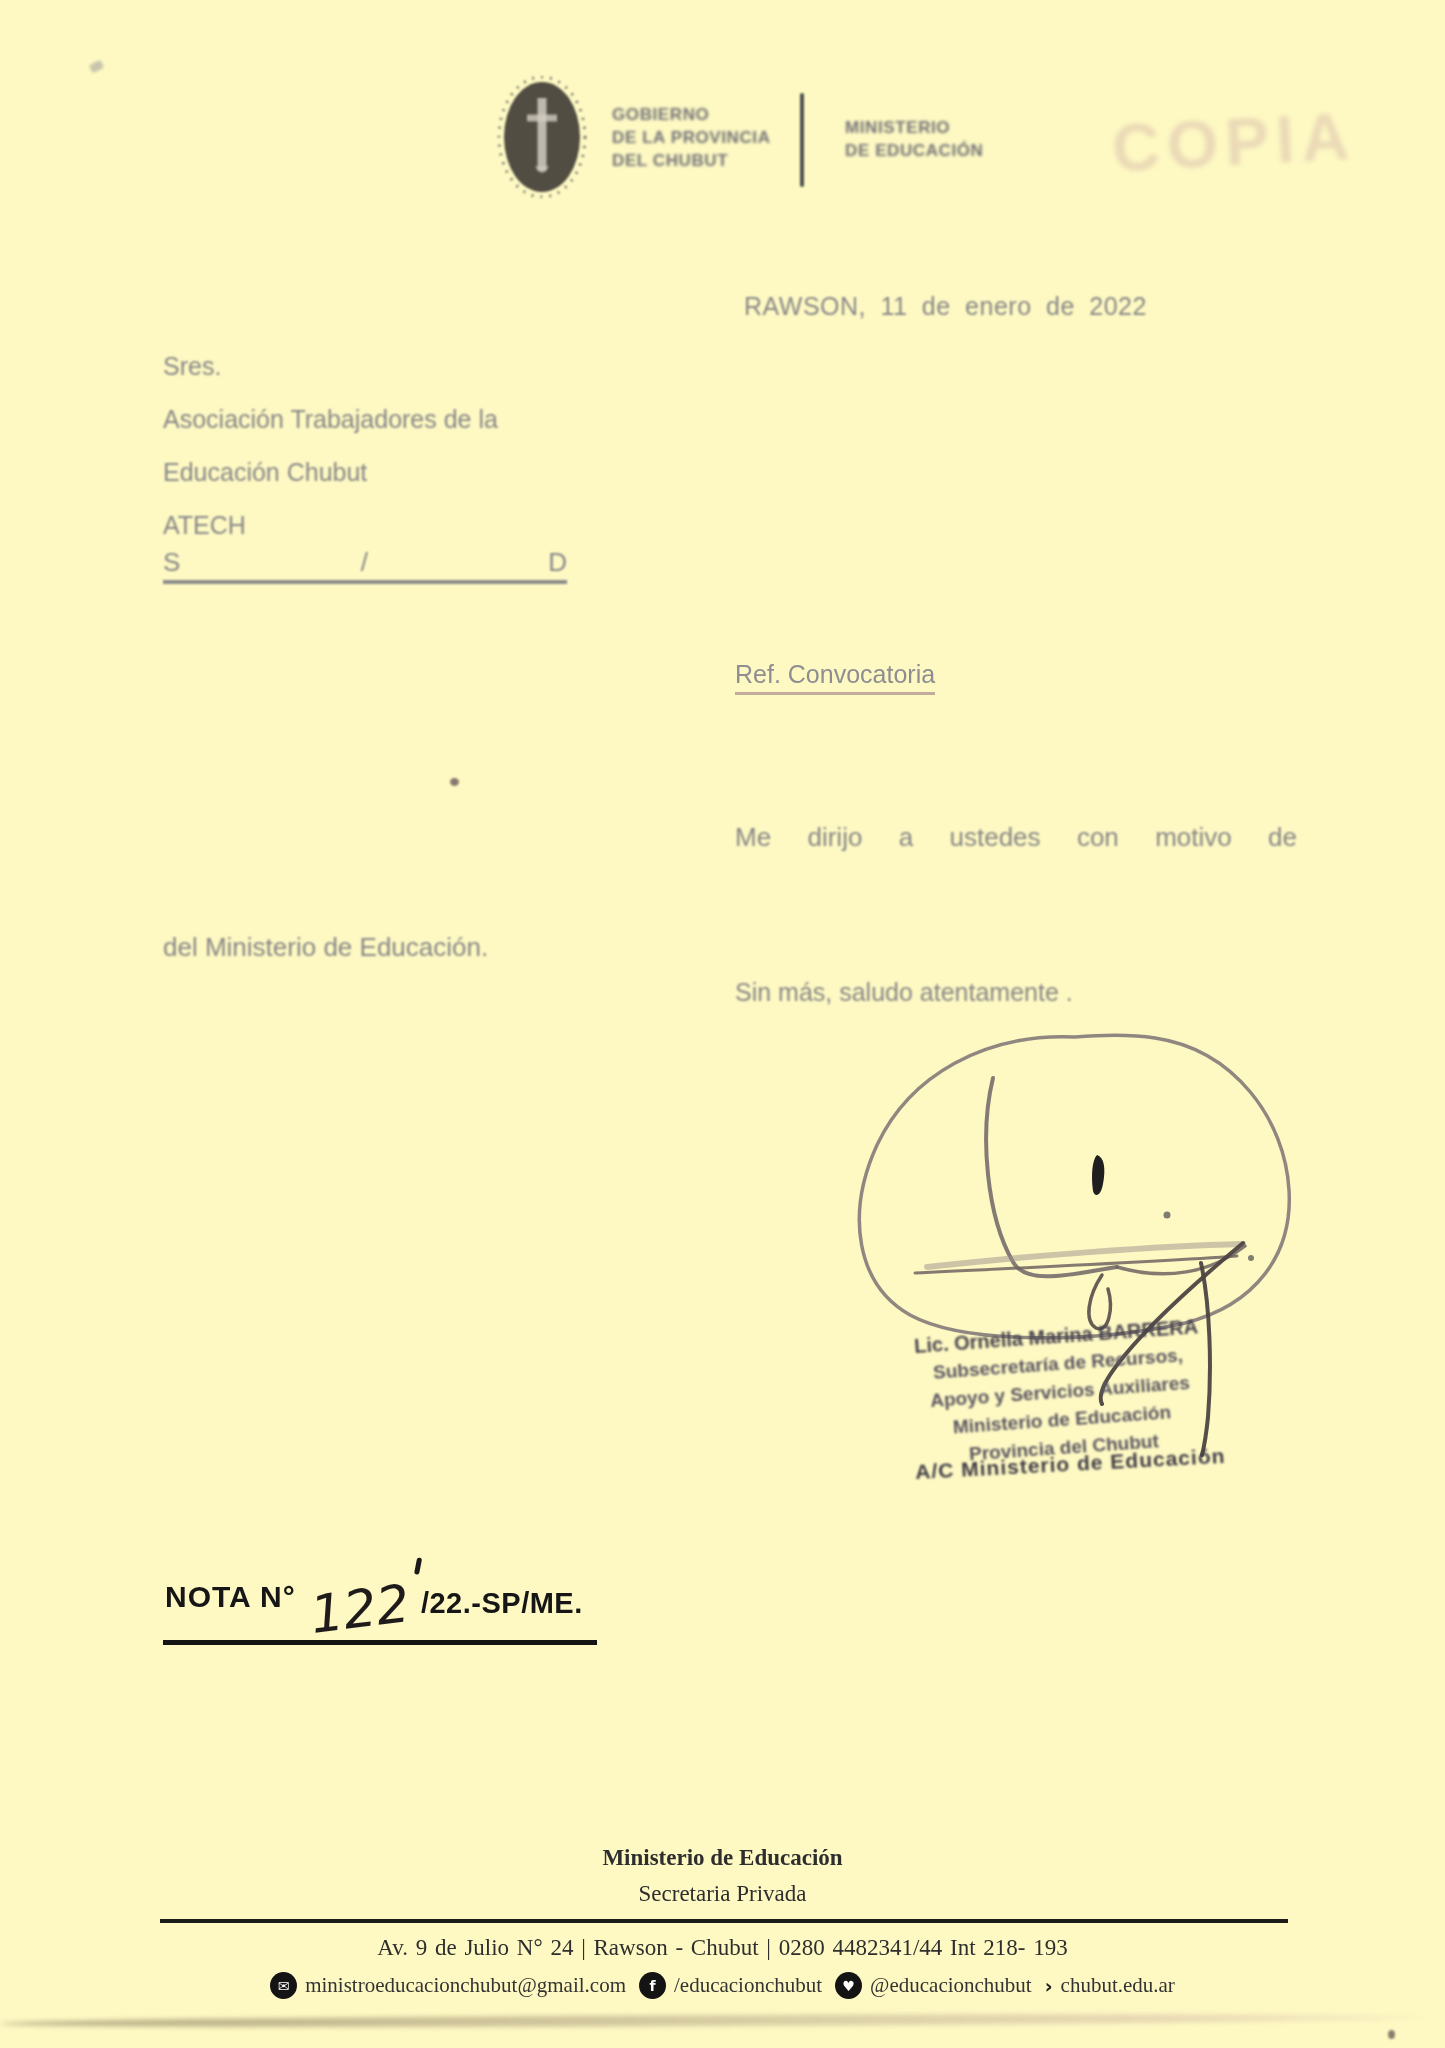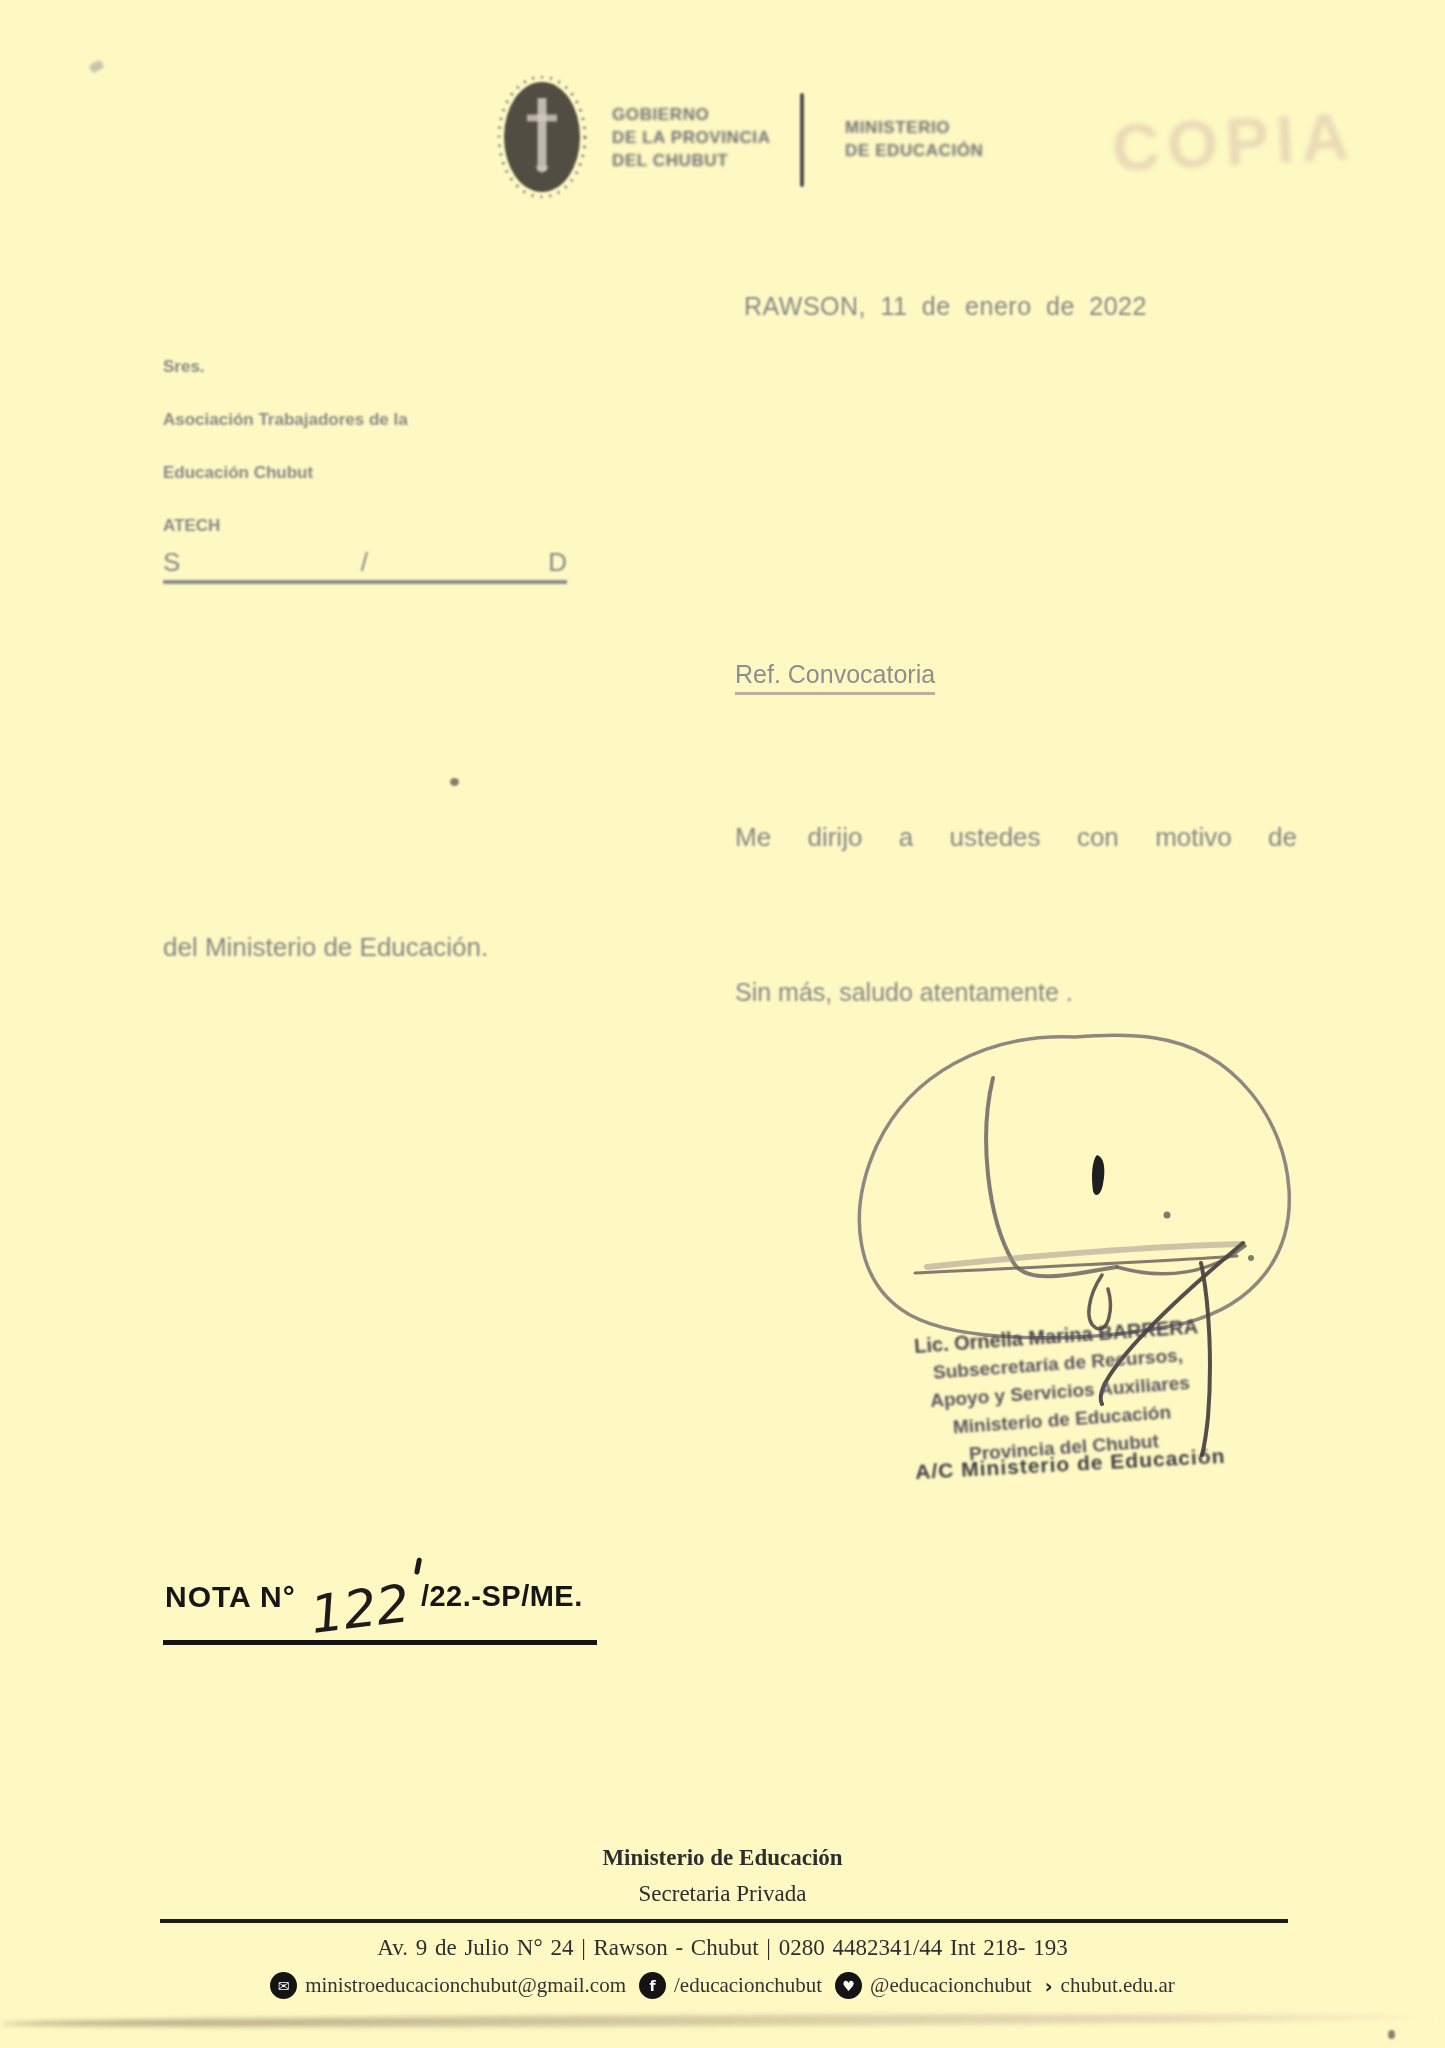--- a/index.html
+++ b/index.html
@@ -33,21 +33,21 @@
     transform:rotate(-3deg);
   }
 
   
   .faded { color:#878787; filter:blur(.8px); }
 
   .date-line {
     position:absolute; left:744px; top:292px;
     font-size:25px; letter-spacing:.5px; word-spacing:7px;
   }
-  .recipient { position:absolute; left:163px; top:340px; font-size:17px; line-height:53px;font-weight:bold; }
+  .recipient { position:absolute; left:163px; top:340px; font-size:25px; line-height:53px; }
   .salutation {
     position:absolute; left:163px; top:540px; width:404px; height:44px;
     display:flex; justify-content:space-between; align-items:flex-end;
     border-bottom:4px solid #8b8b8b; font-size:26px; padding-bottom:2px;
   }
   .ref-line {
     position:absolute; left:735px; top:660px;
     font-size:25px; color:#8e8e92; padding-bottom:3px;
     border-bottom:3px solid rgba(165,130,135,.65);
   }
@@ -86,21 +86,21 @@
   .nota-number {
     font-family:"DejaVu Sans", sans-serif; font-style:italic;
     font-size:52px; font-weight:500; line-height:1; color:#1f1b1b;
     transform:rotate(-7deg) translateY(3px);
     margin:0 2px 0 14px; position:relative;
   }
   .nota-tick {
     position:absolute; right:-16px; top:-18px; width:5px; height:17px;
     background:#1a1a1a; border-radius:3px; transform:rotate(18deg);
   }
-  .nota-suffix { font-size:29px; font-weight:800; letter-spacing:.5px; margin-left:10px; }
+  .nota-suffix { font-size:29px; font-weight:800; letter-spacing:.5px; margin-left:10px;margin-top:7px; }
 
   
   .footer-org, .footer-dept, .footer-address {
     position:absolute; left:0; right:0; text-align:center;
     font-family:"Liberation Serif", serif; color:#2e2e2e; filter:blur(.4px);
   }
   .footer-org  { top:1845px; font-size:23px;font-weight:bold; }
   .footer-dept { top:1881px; font-size:23px; }
   .footer-rule { position:absolute; left:160px; top:1919px; width:1128px; height:4px; background:#1b1b1b; }
   .footer-address { top:1935px; font-size:23px; word-spacing:2px; }

